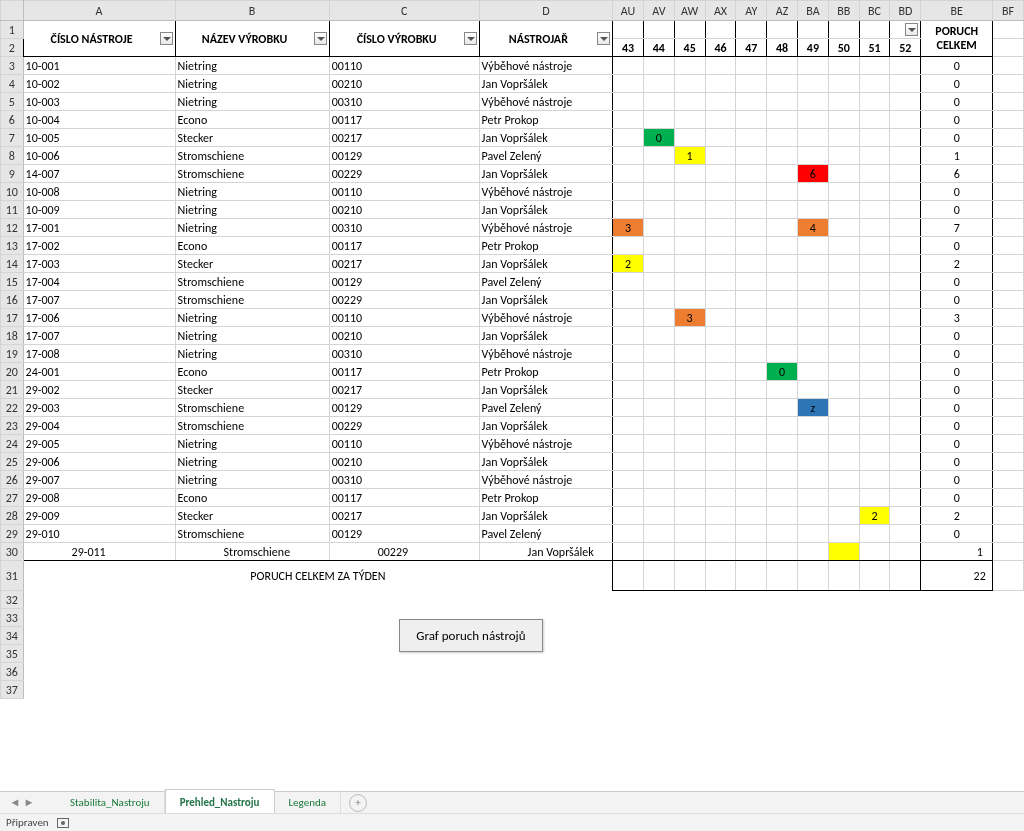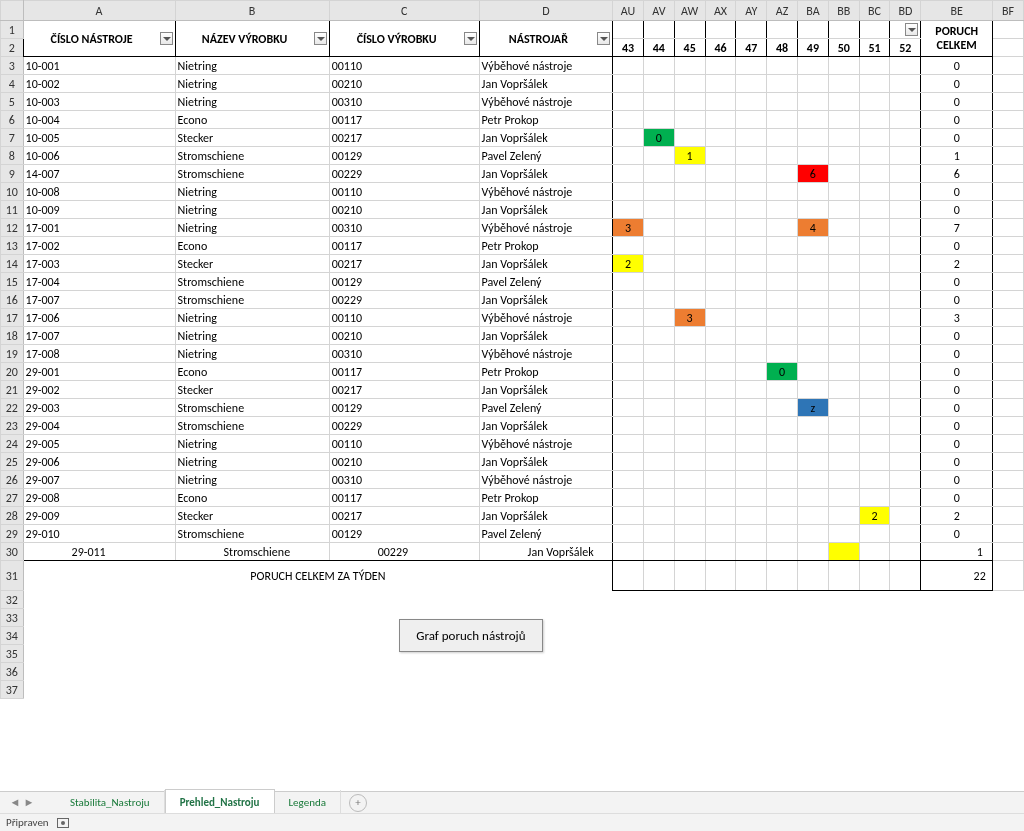--- a/index.html
+++ b/index.html
@@ -571,21 +571,21 @@
           <td class=" center "></td>
           <td class=" center "></td>
           <td class=" center "></td>
           <td class=" center "></td>
           <td class=" center  data-box-right"></td>
           <td class="center data-box-right ">0</td>
           <td></td>
         </tr>
         <tr>
           <th class="rowhdr">20</th>
-          <td class="data-box-left ">29-001</td>
+          <td class="data-box-left ">24-001</td>
           <td class="">Econo</td>
           <td class="">00117</td>
           <td class="" style="border-right:1px solid #000">Petr Prokop</td>
           <td class=" center "></td>
           <td class=" center "></td>
           <td class=" center "></td>
           <td class=" center "></td>
           <td class=" center "></td>
           <td class="bg-green center ">0</td>
           <td class=" center "></td>

